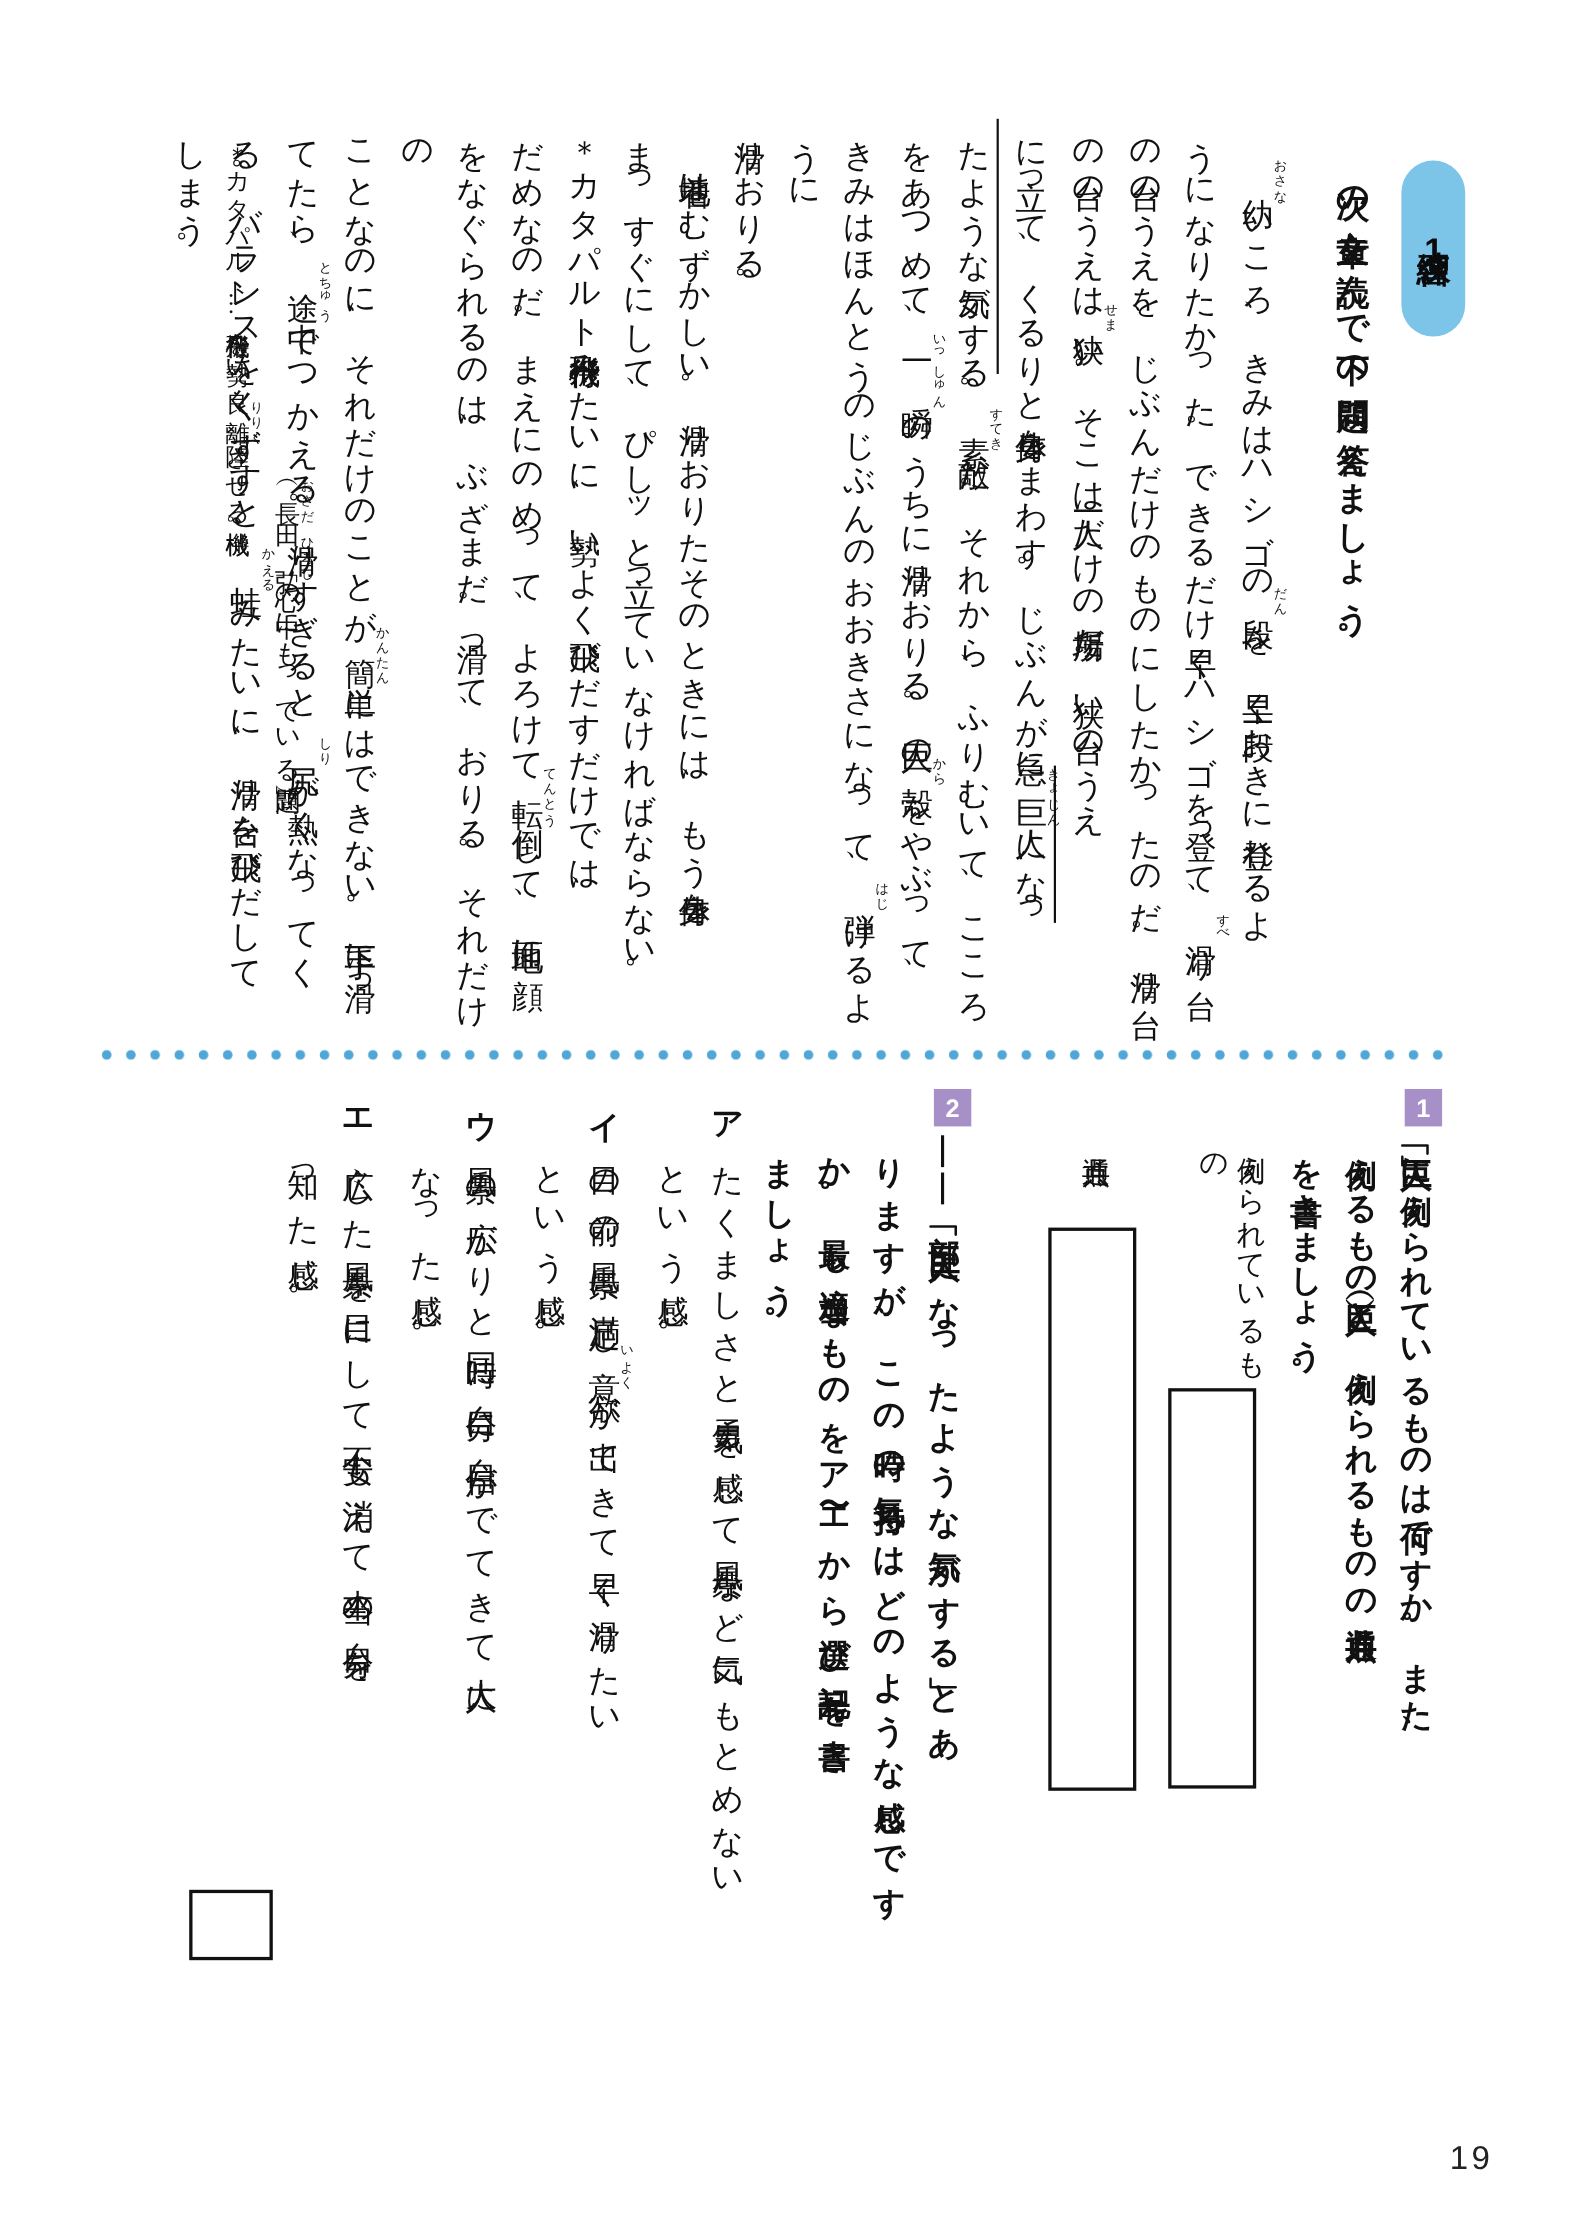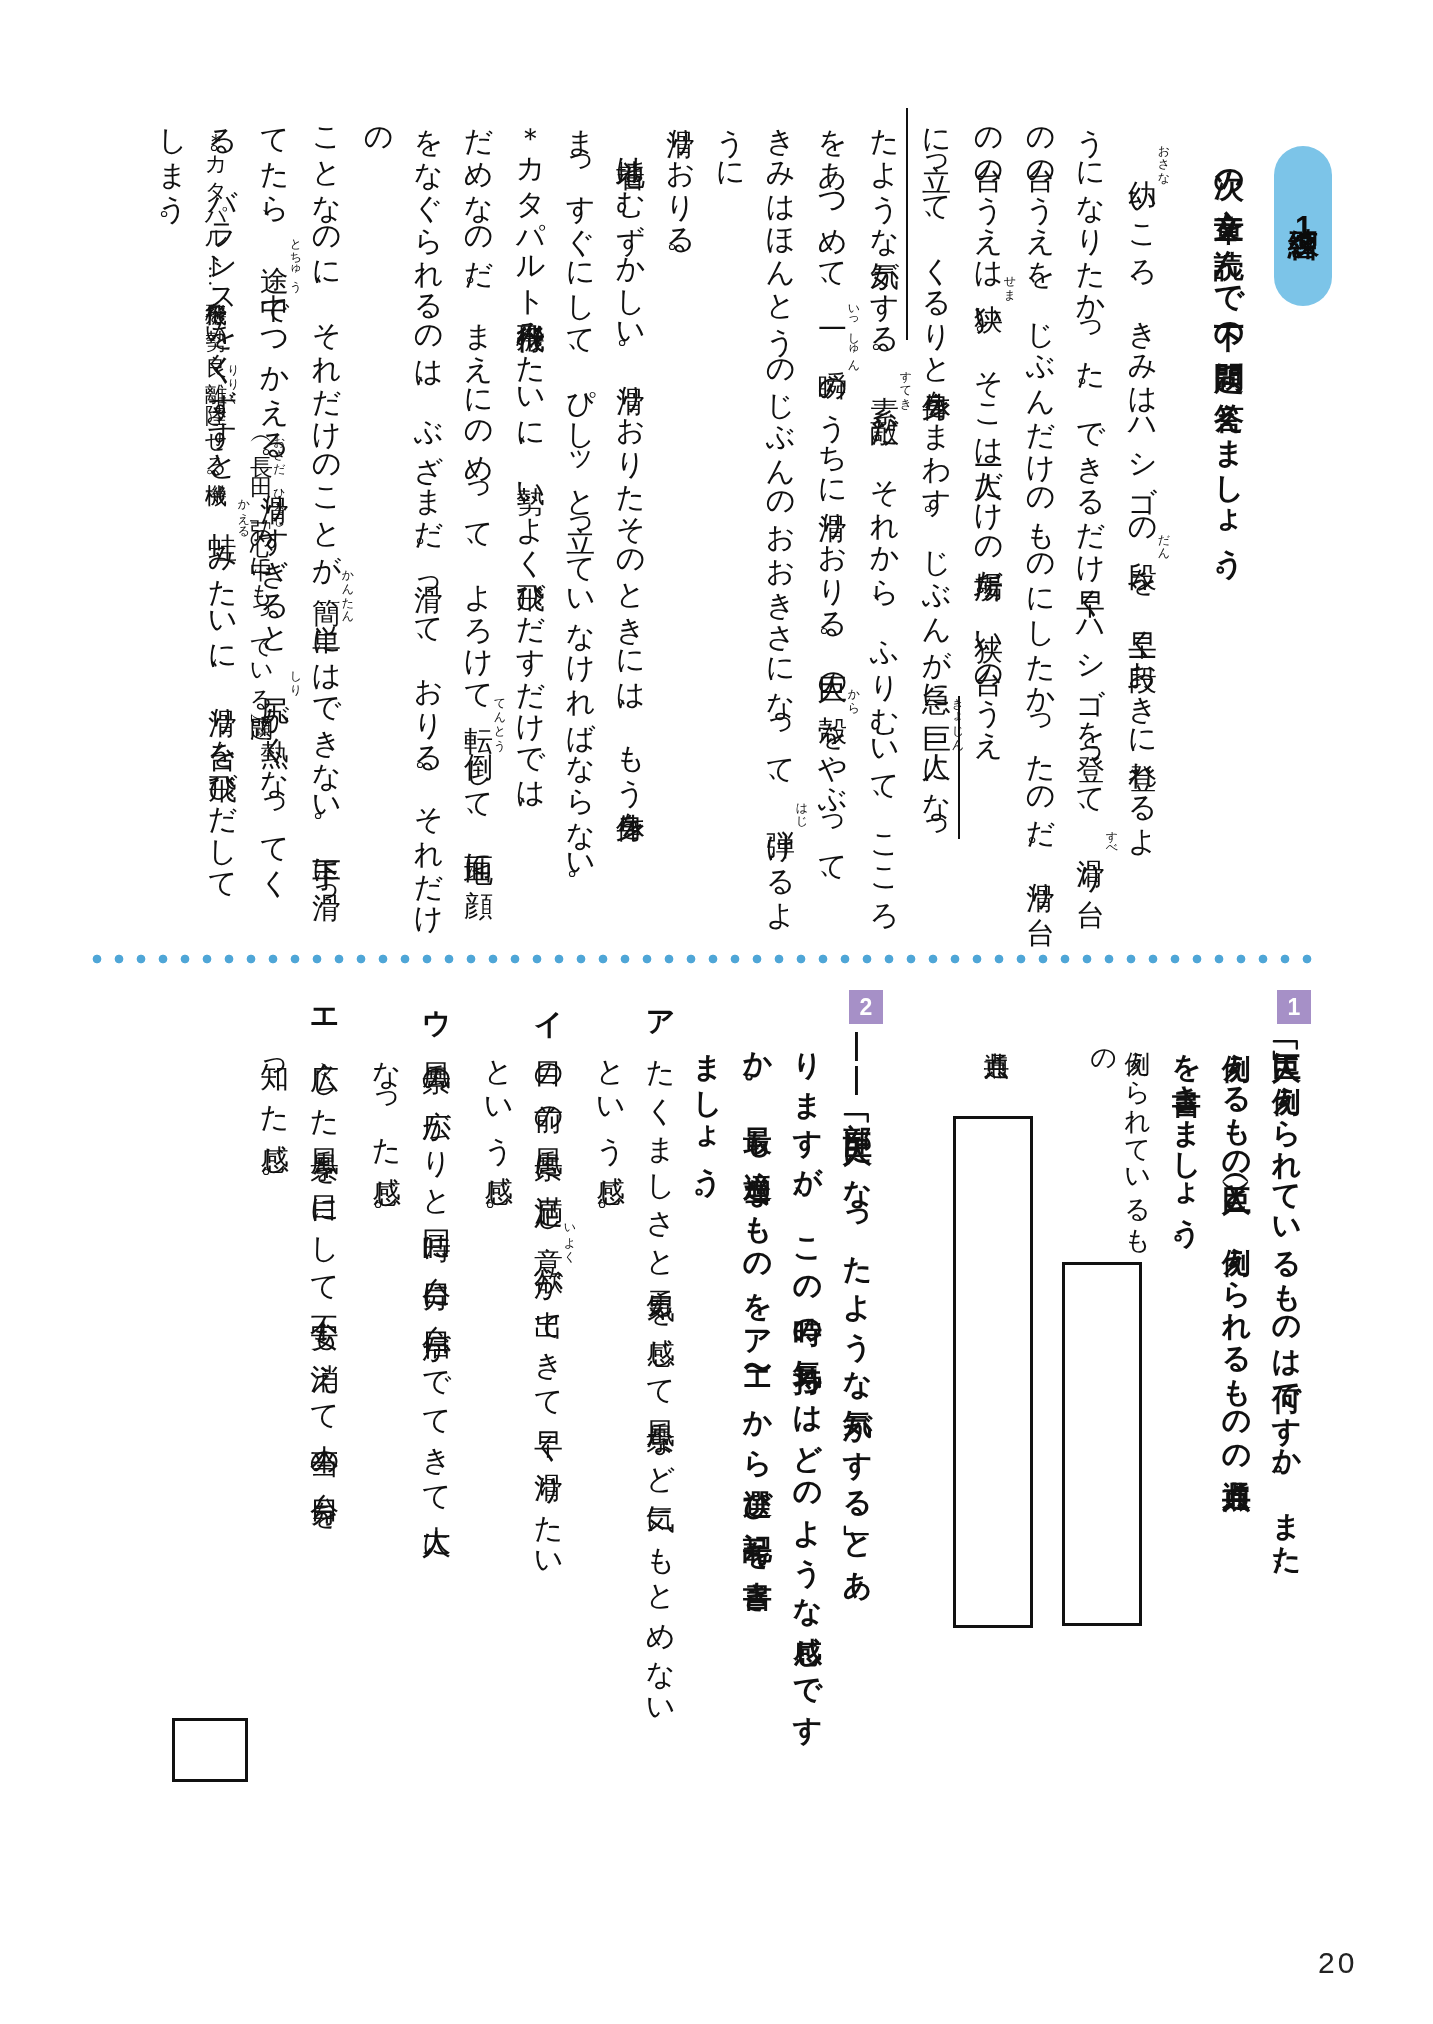--- a/index.html
+++ b/index.html
@@ -166,15 +166,15 @@
         <p class="opt-c1"><span class="opt-letter">ウ</span><span>風景の広がりと同時に自分に自信がでてきて大人に</span></p>
         <p class="opt-c2">なった感じ。</p>
       </div>
       <div class="option" id="opt-3">
         <p class="opt-c1"><span class="opt-letter">エ</span><span>広々した風景を目にして不安も消えて本当の自分を</span></p>
         <p class="opt-c2">知った感じ。</p>
       </div>
     </div>
   <div class="ans-box" id="q2-answer-box"></div>
 
-  <div class="page-number">20</div>
+  <div class="page-number">19</div>
 
 </div>
 
 </body></html>

